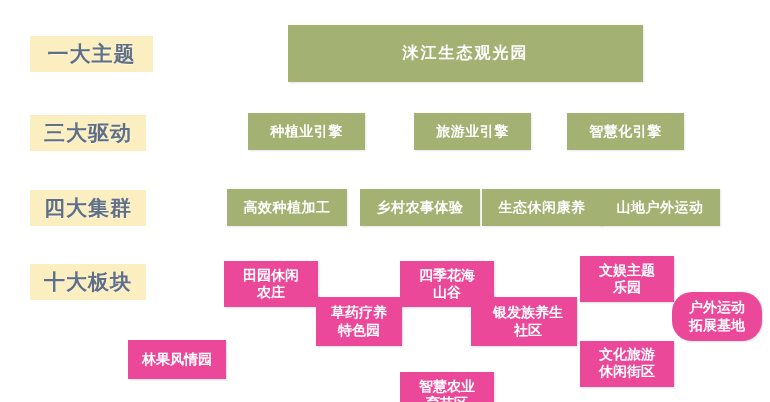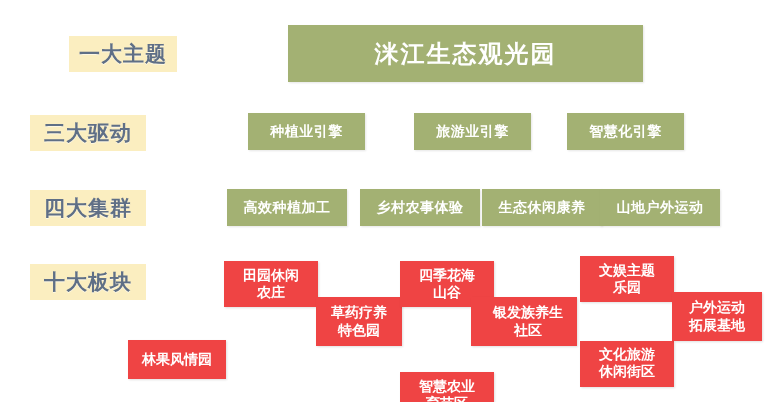--- a/index.html
+++ b/index.html
@@ -41,48 +41,48 @@
     color: #ffffff;
     display: flex;
     align-items: center;
     justify-content: center;
     text-align: center;
     font-weight: bold;
     white-space: nowrap;
     box-shadow: 1px 1px 2px rgba(0,0,0,0.10);
   }
   .title-box {
-    font-size: 24px;
+    font-size: 16px;
     letter-spacing: 2px;
   }
   .driver-box { font-size: 14px; letter-spacing: 0.5px; }
   .cluster-box { font-size: 14px; letter-spacing: 0.5px; }
 
   
   .grey-box {
     position: absolute;
-    background: #ef4444;
+    background: #ec4899;
     color: #ffffff;
     display: flex;
     align-items: center;
     justify-content: center;
     text-align: center;
     font-weight: bold;
     font-size: 14px;
     line-height: 1.22;
     box-shadow: 1px 1px 2px rgba(0,0,0,0.12);
   }
   .grey-box .txt { display: block; padding: 0 3px; }
 </style>
 </head>
 <body>
 
 <div id="canvas">
 
-  <div class="row-label" style="left:30px; top:36px; width:108px; height:36px;margin-left:39px;">
+  <div class="row-label" style="left:30px; top:36px; width:123px; height:36px;">
     <span>一大主题</span>
   </div>
 
   <div class="row-label" style="left:30px; top:115px; width:116px; height:36px;">
     <span>三大驱动</span>
   </div>
 
   <div class="row-label" style="left:30px; top:190px; width:116px; height:36px;">
     <span>四大集群</span>
   </div>
@@ -165,20 +165,20 @@
     </span>
   </div>
 
   <div class="grey-box" style="left:580px; top:341px; width:94px; height:46px;font-family:Liberation Mono, monospace;">
     <span class="txt">
       <span>文化旅游</span><br>
       <span>休闲街区</span>
     </span>
   </div>
 
-  <div class="grey-box" style="left:672px; top:292px; width:90px; height:49px;">
+  <div class="grey-box" style="left:672px; top:292px; width:90px; height:49px;border-radius:20px;">
     <span class="txt">
       <span>户外运动</span><br>
       <span>拓展基地</span>
     </span>
   </div>
 
 </div>
 
 </body></html>

